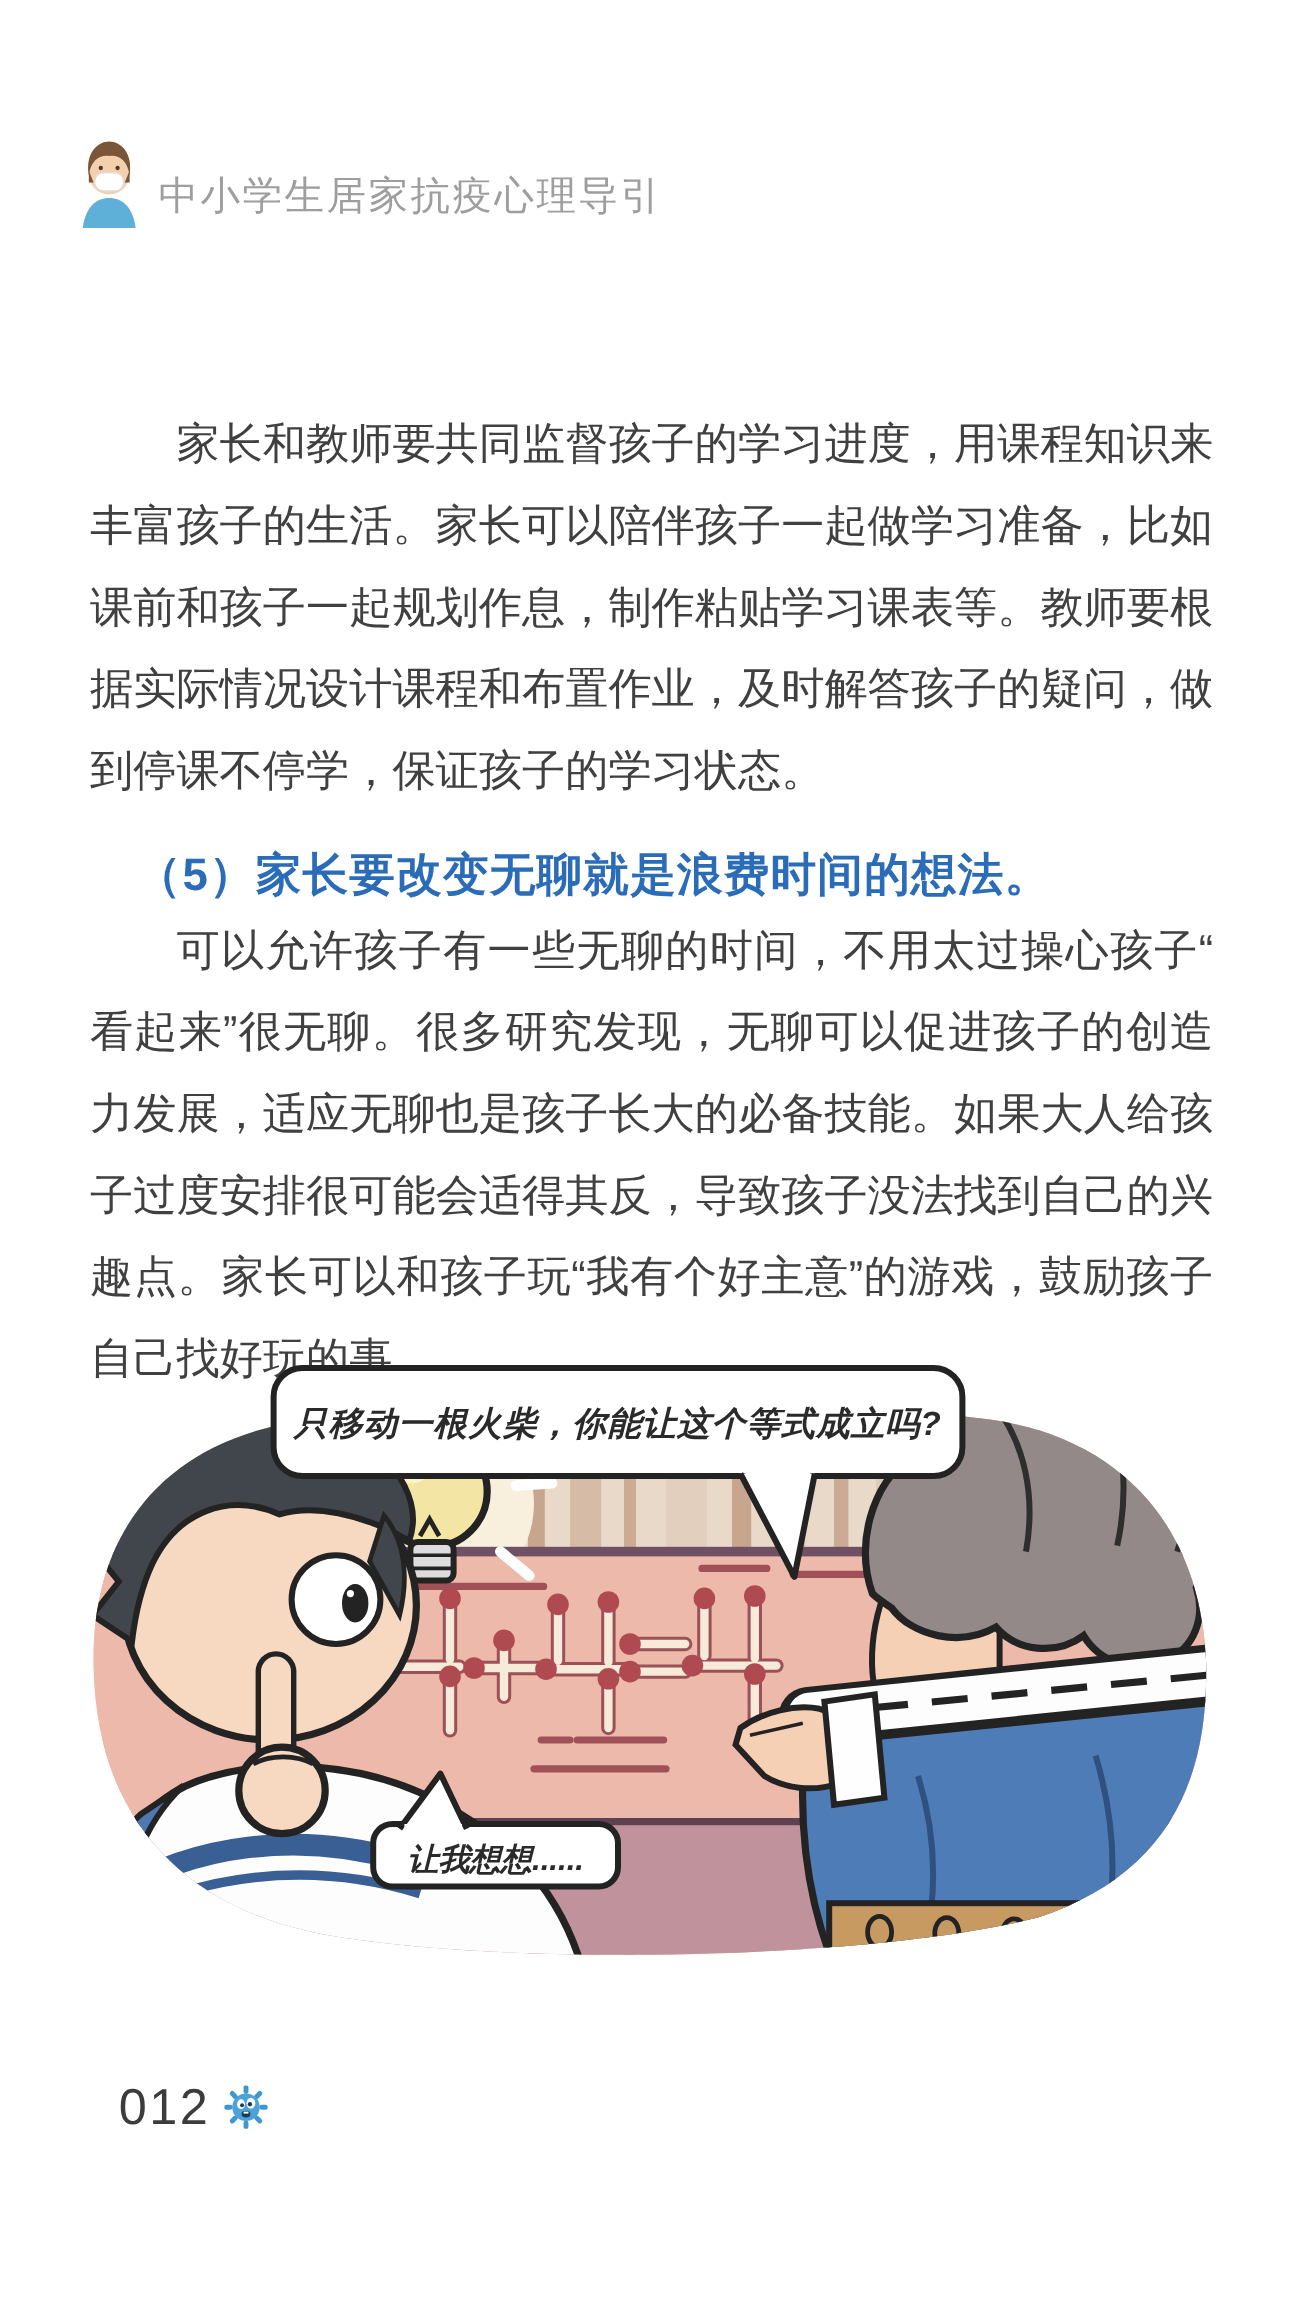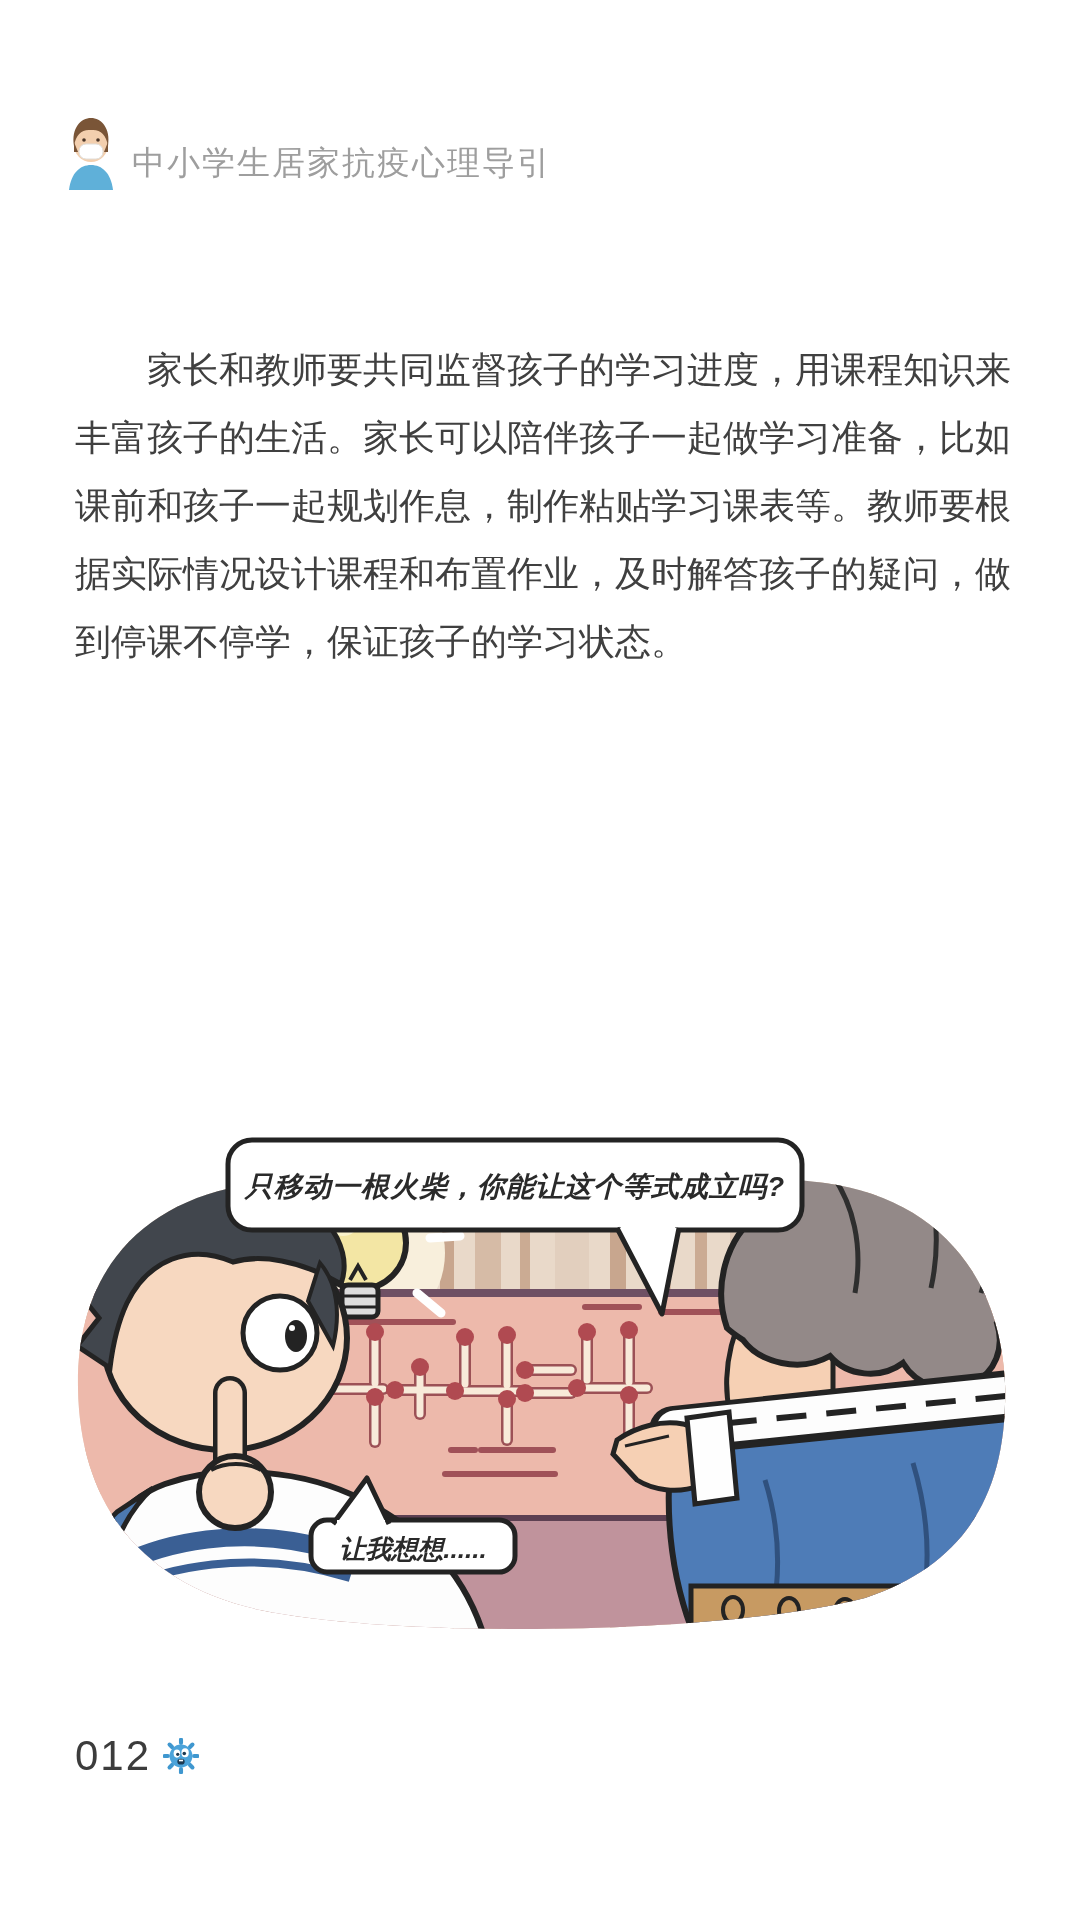--- a/index.html
+++ b/index.html
@@ -39,21 +39,21 @@
   .cartoon{
     position:absolute;left:65px;top:1088px;width:950px;height:548px;font-style:italic;
   }
   .cartoon svg{display:block;}
   svg text{font-family:"Liberation Sans","DejaVu Sans",sans-serif;}
   .bubble-text{font-weight:bold;fill:#2a2a2a;}
   .ftr{
     position:absolute;left:75px;top:1732px;
     display:flex;align-items:center;gap:12px;
   }
-  .ftr .page-num{font-size:42px;color:#3c3c3c;letter-spacing:2px;}
+  .ftr .page-num{font-size:42px;color:#3c3c3c;letter-spacing:2px;margin-left:24px;}
 </style>
 </head>
 <body>
 
 <div class="page">
 
   <div class="hdr">
     <svg width="50" height="74" viewBox="0 0 50 74">
       <path d="M 3,74 C 5,57 14,49 25,49 C 36,49 45,57 47,74 Z" fill="#5fb0d9"></path>
       <circle cx="25" cy="29" r="17" fill="#f3cfae"></circle>
@@ -62,20 +62,22 @@
       <path d="M 42,26 L 42,36 L 38,36 Z" fill="#7a5537"></path>
       <circle cx="18" cy="24" r="1.8" fill="#4a3628"></circle>
       <circle cx="32" cy="24" r="1.8" fill="#4a3628"></circle>
       <rect x="13" y="28" width="24" height="15" rx="7" fill="#ffffff" stroke="#e0ddd8" stroke-width="1"></rect>
     </svg>
     <span class="doc-title">中小学生居家抗疫心理导引</span>
   </div>
 
   <p class="body-p p1">家长和教师要共同监督孩子的学习进度，用课程知识来丰富孩子的生活。家长可以陪伴孩子一起做学习准备，比如课前和孩子一起规划作息，制作粘贴学习课表等。教师要根据实际情况设计课程和布置作业，及时解答孩子的疑问，做到停课不停学，保证孩子的学习状态。</p>
 
+  <h2 class="sec sec5">（5）家长要改变无聊就是浪费时间的想法。</h2>
+  <p class="body-p p2">可以允许孩子有一些无聊的时间，不用太过操心孩子“看起来”很无聊。很多研究发现，无聊可以促进孩子的创造力发展，适应无聊也是孩子长大的必备技能。如果大人给孩子过度安排很可能会适得其反，导致孩子没法找到自己的兴趣点。家长可以和孩子玩“我有个好主意”的游戏，鼓励孩子自己找好玩的事。</p>
 
   <div class="cartoon">
     <svg width="950" height="548" viewBox="0 0 950 548">
       <defs>
         <clipPath id="blobClip">
           <path d="M 175,98 C 300,72 560,70 760,95 C 870,110 935,185 940,295 C 943,400 905,475 800,510 C 650,548 330,550 195,522 C 85,498 15,425 13,300 C 11,190 70,118 175,98 Z"></path>
         </clipPath>
       </defs>
 
       <g clip-path="url(#blobClip)">

